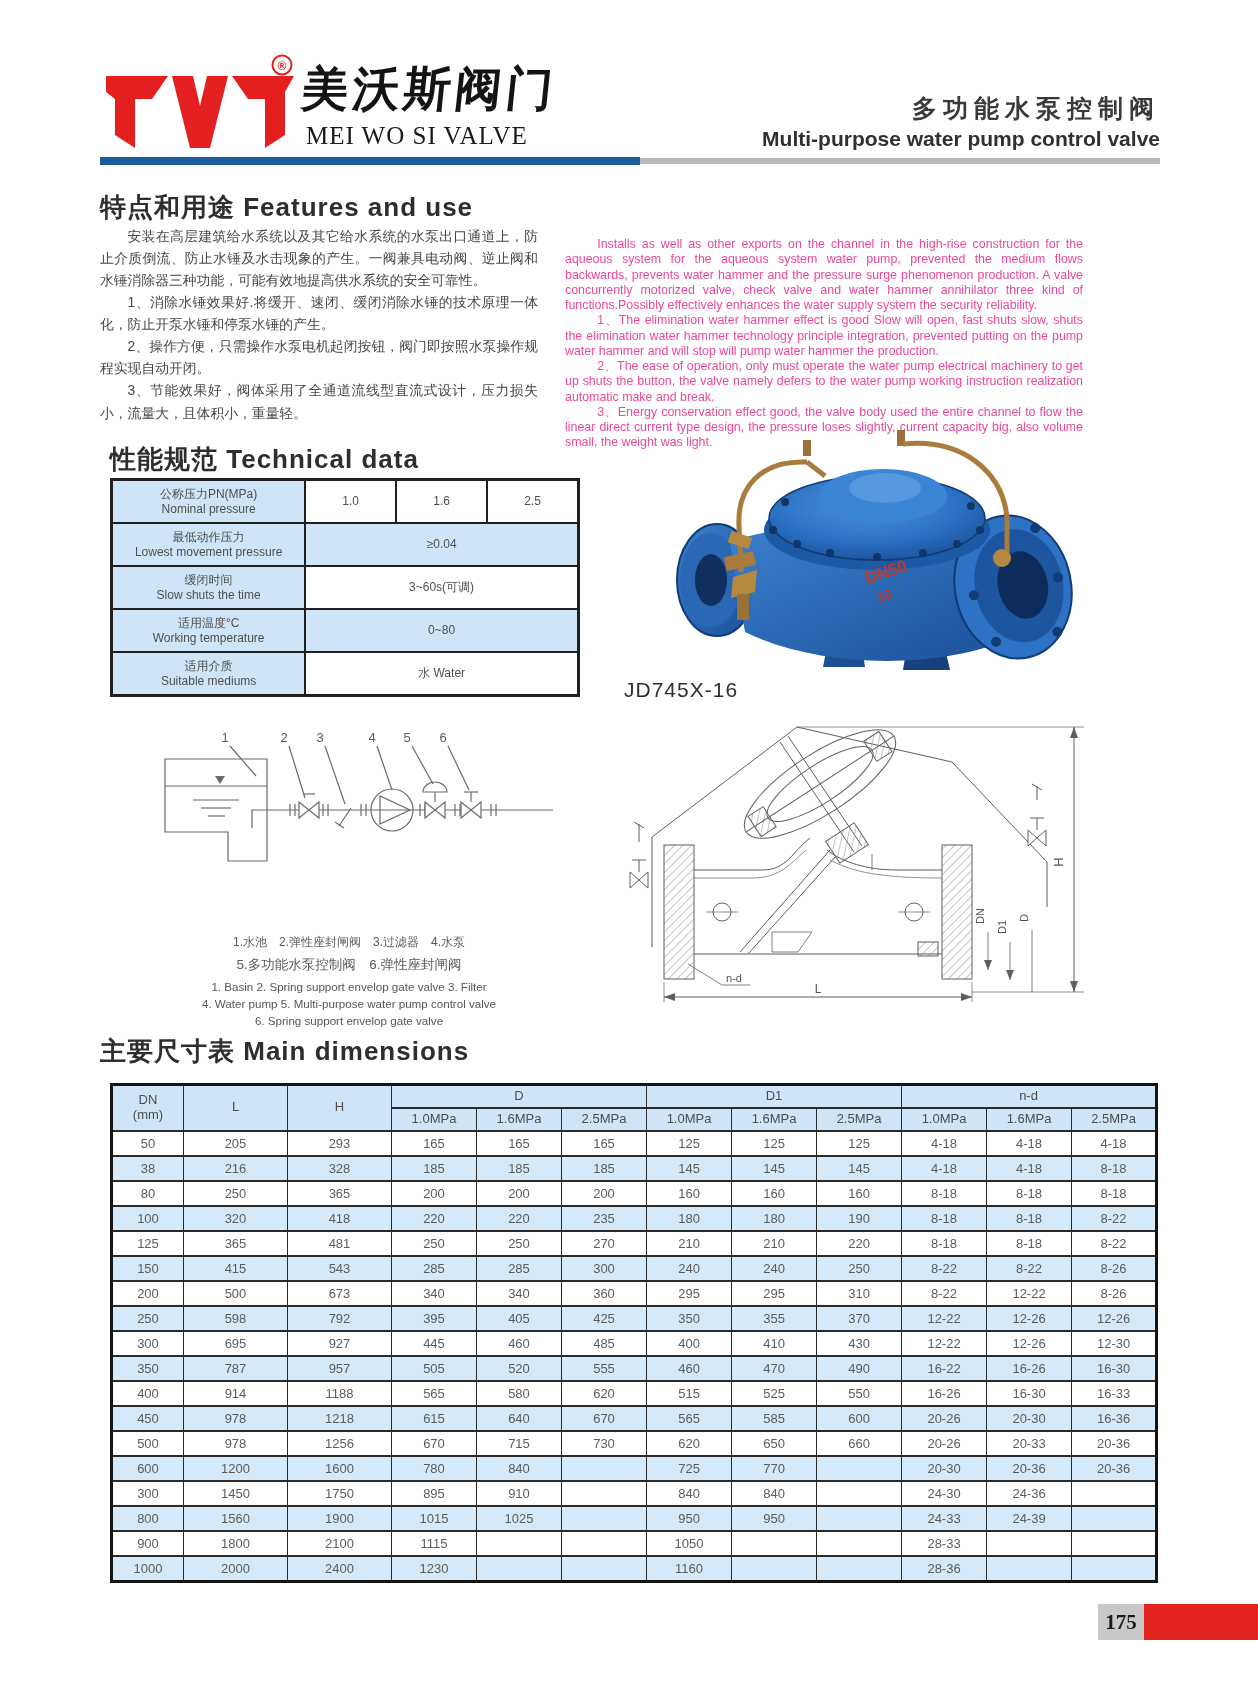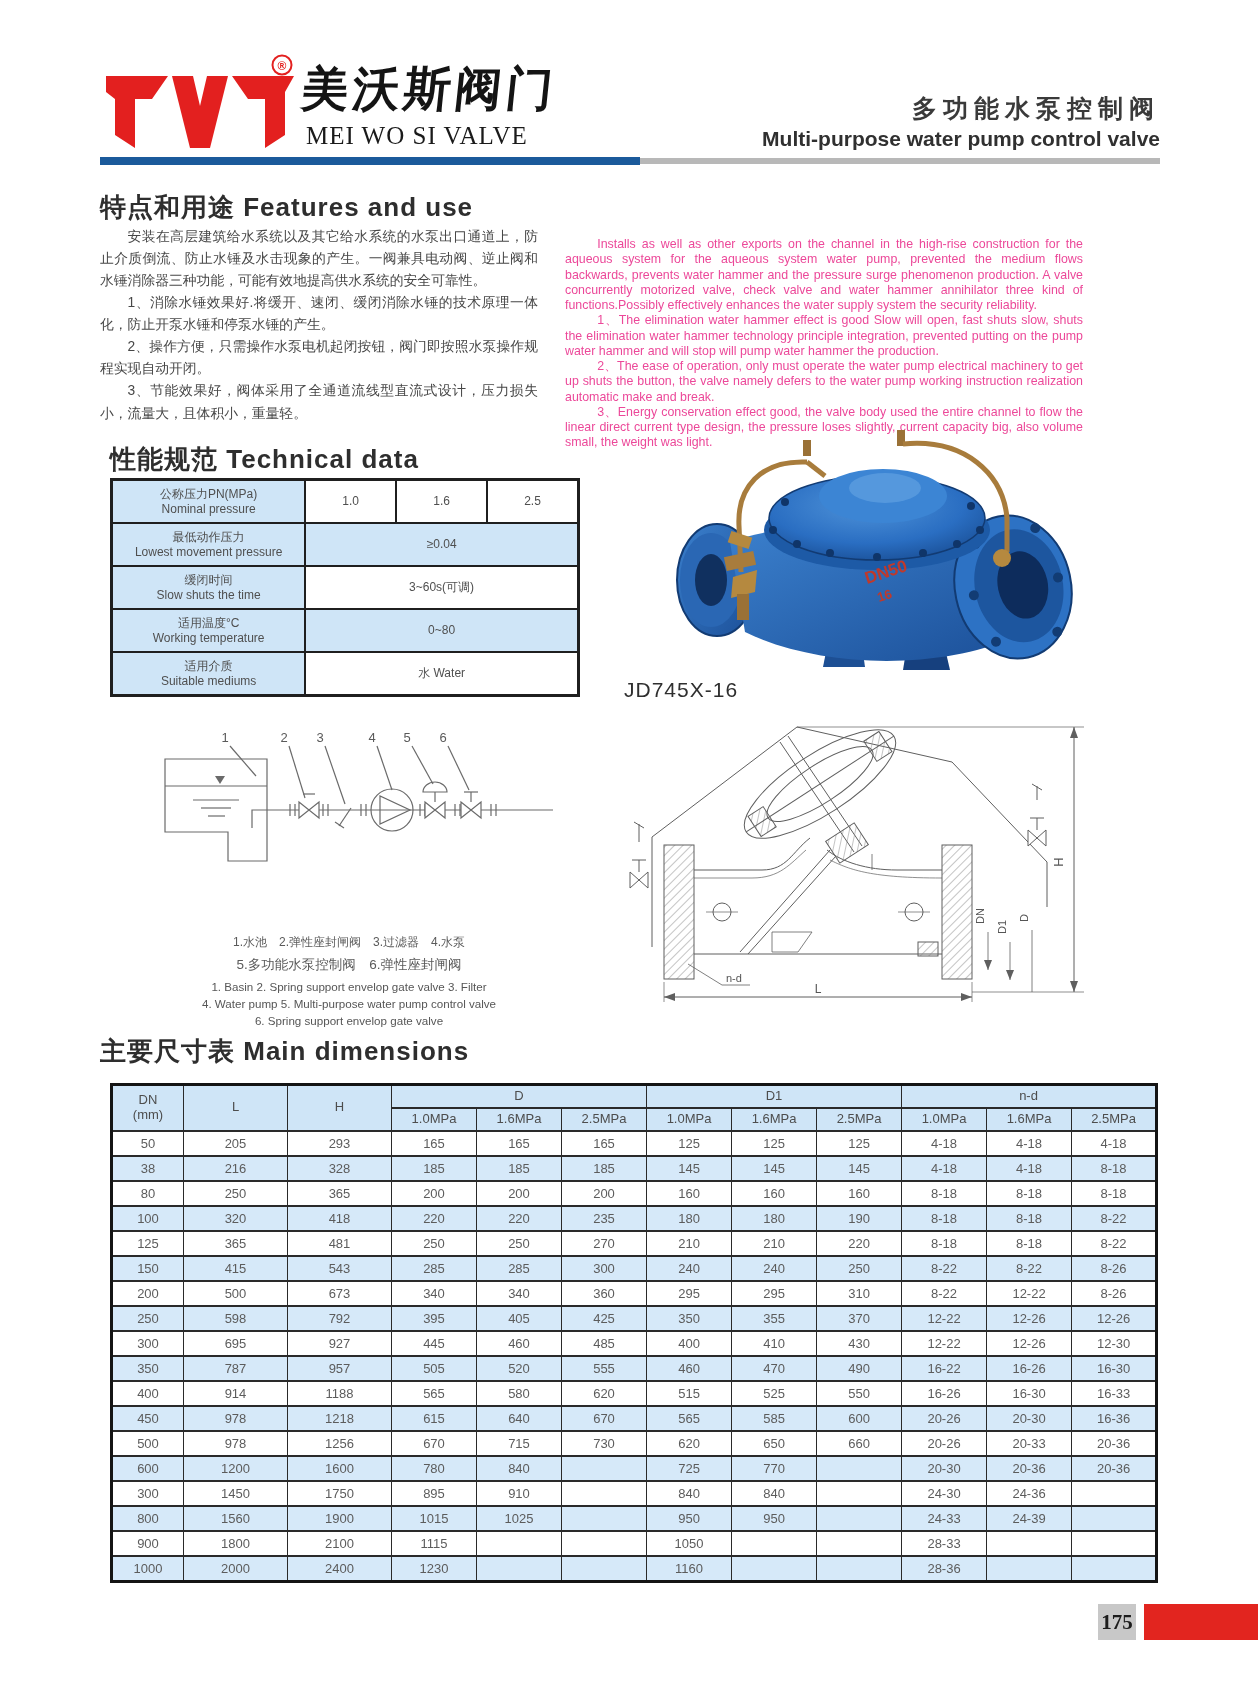--- a/index.html
+++ b/index.html
@@ -59,21 +59,21 @@
   .dims-table{position:absolute;left:110px;top:1083px;width:1048px;border-collapse:collapse;
               font-size:13px;color:#5c5c5c;table-layout:fixed;}
   .dims-table{border:3px solid #141414;}
   .dims-table th{background:#cfe5f7;border:1px solid #2a2a2a;border-top-width:2px;border-bottom-width:2px;
                  font-weight:normal;color:#4d4d4d;font-size:13px;line-height:1.15;padding:3px 0;}
   .dims-table td{border:1px solid #2a2a2a;border-top-width:2px;border-bottom-width:2px;
                  text-align:center;padding:2px 0;height:19px;}
   .dims-table tr.alt td{background:#d6e9f9;}
 
   
-  .footer-pageno{position:absolute;left:1098px;top:1604px;width:38px;height:36px;background:#c8c8c8;
+  .footer-pageno{position:absolute;left:1098px;top:1604px;width:46px;height:36px;background:#c8c8c8;
                  display:flex;align-items:center;justify-content:center;
                  font-family:"Liberation Serif","DejaVu Serif",serif;font-weight:bold;font-size:21px;color:#1c1c1c;}
   .footer-red{position:absolute;left:1144px;top:1604px;width:114px;height:36px;background:#e2251f;}
 
   svg text{font-family:"Liberation Sans","DejaVu Sans",sans-serif;}
 </style>
 </head>
 <body>
 
 <div class="page">

